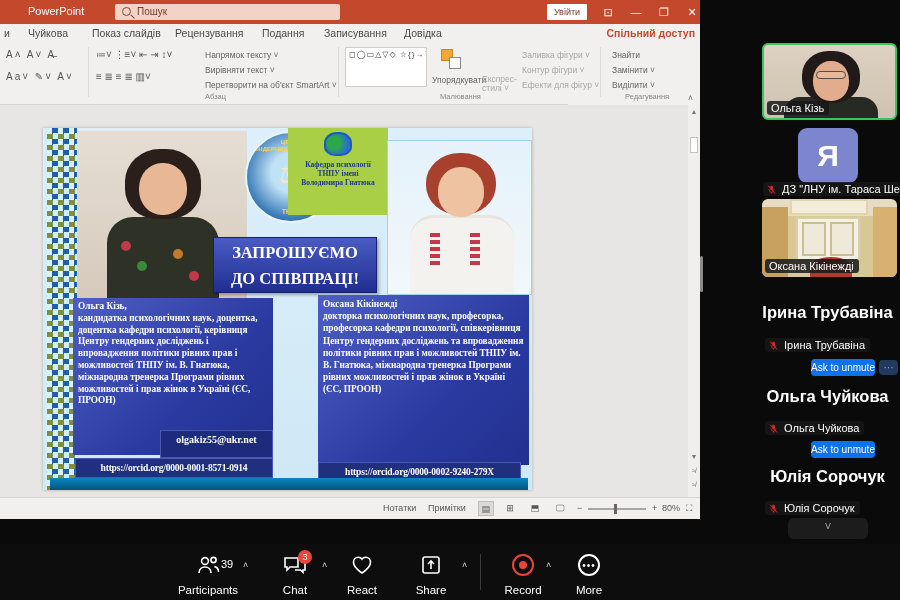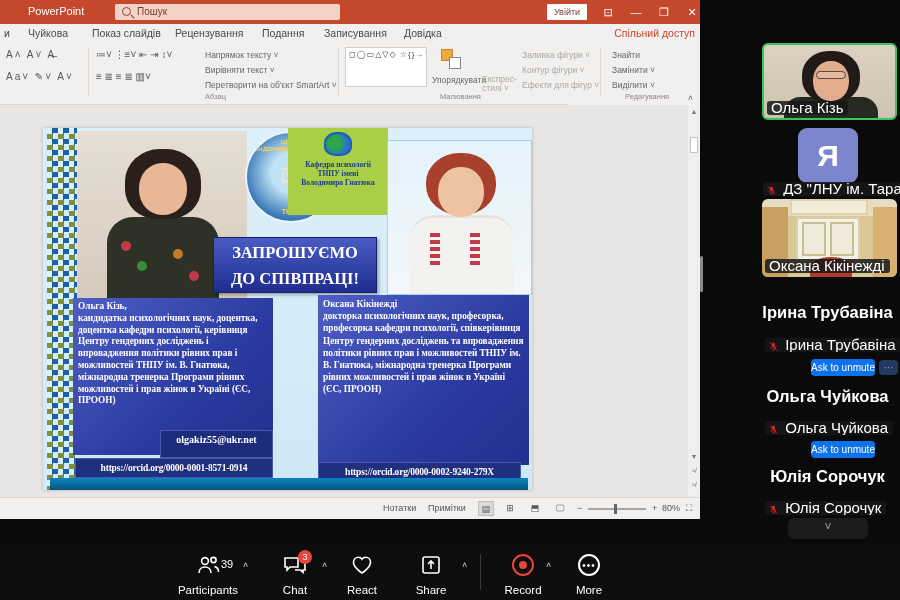--- a/index.html
+++ b/index.html
@@ -16,21 +16,21 @@
   .search-glyph::after { content:""; position:absolute; left:7px; top:8px; width:5px; height:1.4px; background:#8a4434; transform:rotate(45deg); }
   #signin-btn { left:547px; top:4px; width:40px; height:16px; background:#fff; color:#7a3a2a; font-size:9px; text-align:center; line-height:16px; border-radius:1px; }
   .winctl { top:3px; width:20px; height:18px; color:#fff; font-size:11px; text-align:center; line-height:18px; }
   #ribbon-display-icon { left:598px; }
   #min-btn { left:626px; }
   #restore-btn { left:654px; }
   #close-btn { left:682px; }
 
   #ppt-tabs { left:0; top:24px; width:700px; height:19px; background:#f2f0ef; }
   .ppt-tab { position:absolute; top:3px; font-size:10.5px; color:#4a4a4a; }
-  #share-access { right:5px; top:3px; font-size:10.5px; font-weight:normal; color:#c24b2e; }
+  #share-access { right:5px; top:3px; font-size:10.5px; font-weight:bold; color:#c24b2e; }
 
   #ppt-ribbon { left:0; top:43px; width:568px; height:62px; background:#f2f0ef; border-bottom:1px solid #d8d5d2; color:#555; }
   .rb-divider { position:absolute; top:4px; width:1px; height:50px; background:#dcd9d6; }
   .rb-glyph { position:absolute; font-size:10px; color:#555; }
   .rb-small { position:absolute; font-size:8.5px; color:#666; white-space:nowrap; }
   .rb-gray { color:#a9a7a4; }
   .grp-label { position:absolute; top:49px; font-size:7.5px; color:#8a8886; }
   #shapes-box { left:345px; top:4px; width:82px; height:40px; background:#fff; border:1px solid #d0cdca; font-size:8px; color:#444; line-height:13px; padding-left:3px; letter-spacing:1px; white-space:nowrap; overflow:hidden; }
   .arr-sq1 { position:absolute; left:441px; top:6px; width:12px; height:12px; background:#f0a83a; border:1px solid #c8882a; }
   .arr-sq2 { position:absolute; left:449px; top:14px; width:12px; height:12px; background:#fff; border:1px solid #888; }
@@ -83,21 +83,21 @@
   #orcid-right { left:275px; top:334px; width:203px; height:20px; }
   #bottom-strip { left:7px; top:350px; width:478px; height:12px; background:linear-gradient(180deg,#0a86c2,#05537e); }
 
   
   .vid-tile { position:absolute; left:762px; width:135px; border-radius:6px; overflow:hidden; }
   #tile-olga { top:43px; height:77px; border:2px solid #35c75a; background:linear-gradient(180deg,#ddd2c2,#cec2b0); }
   .ok-hair { position:absolute; left:38px; top:6px; width:58px; height:52px; background:#221a18; border-radius:46%; }
   .ok-face { position:absolute; left:49px; top:16px; width:36px; height:40px; background:#e2ad8c; border-radius:48%; }
   .ok-glasses { position:absolute; left:52px; top:26px; width:30px; height:8px; border:1px solid #5a4a42; border-radius:4px; background:rgba(255,255,255,.15); }
   .ok-body { position:absolute; left:20px; top:52px; width:94px; height:25px; background:#262a22; border-radius:16px 16px 0 0; }
-  .name-pill { position:absolute; background:rgba(24,24,24,.85); color:#fff; font-size:15px; line-height:14px; border-radius:3px; padding:0 5px 0 4px; white-space:nowrap; overflow:hidden; }
+  .name-pill { position:absolute; background:rgba(24,24,24,.85); color:#fff; font-size:11px; line-height:14px; border-radius:3px; padding:0 5px 0 4px; white-space:nowrap; overflow:hidden; }
   .mic-off { display:inline-block; width:9px; height:9px; margin-right:3px; position:relative; top:1px; }
   #avatar-ya { left:798px; top:128px; width:60px; height:55px; background:#7d85cf; border-radius:9px; color:#fff; font-size:30px; font-weight:bold; text-align:center; line-height:55px; }
   #pill-lnu { left:763px; top:182px; max-width:137px; }
   #tile-oksana { top:199px; height:78px; background:linear-gradient(180deg,#e6dcc2 0 22%,#d8c896 22% 100%); }
   .room-ceil { position:absolute; left:28px; top:0; width:78px; height:16px; background:#f2ecd8; border:2px solid #e0d4ae; }
   .room-cab { position:absolute; left:34px; top:18px; width:64px; height:44px; background:#f4f0e6; border:2px solid #d8cfae; }
   .cab-door { position:absolute; top:3px; width:24px; height:34px; border:2px solid #c9bd92; background:#efe9da; }
   .room-wall-l { position:absolute; left:0; top:8px; width:26px; height:70px; background:#c8a060; }
   .room-wall-r { position:absolute; right:0; top:8px; width:24px; height:70px; background:#d8b070; }
   .ok2-hair { position:absolute; left:48px; top:58px; width:42px; height:22px; background:#b03a28; border-radius:50% 50% 0 0; }

